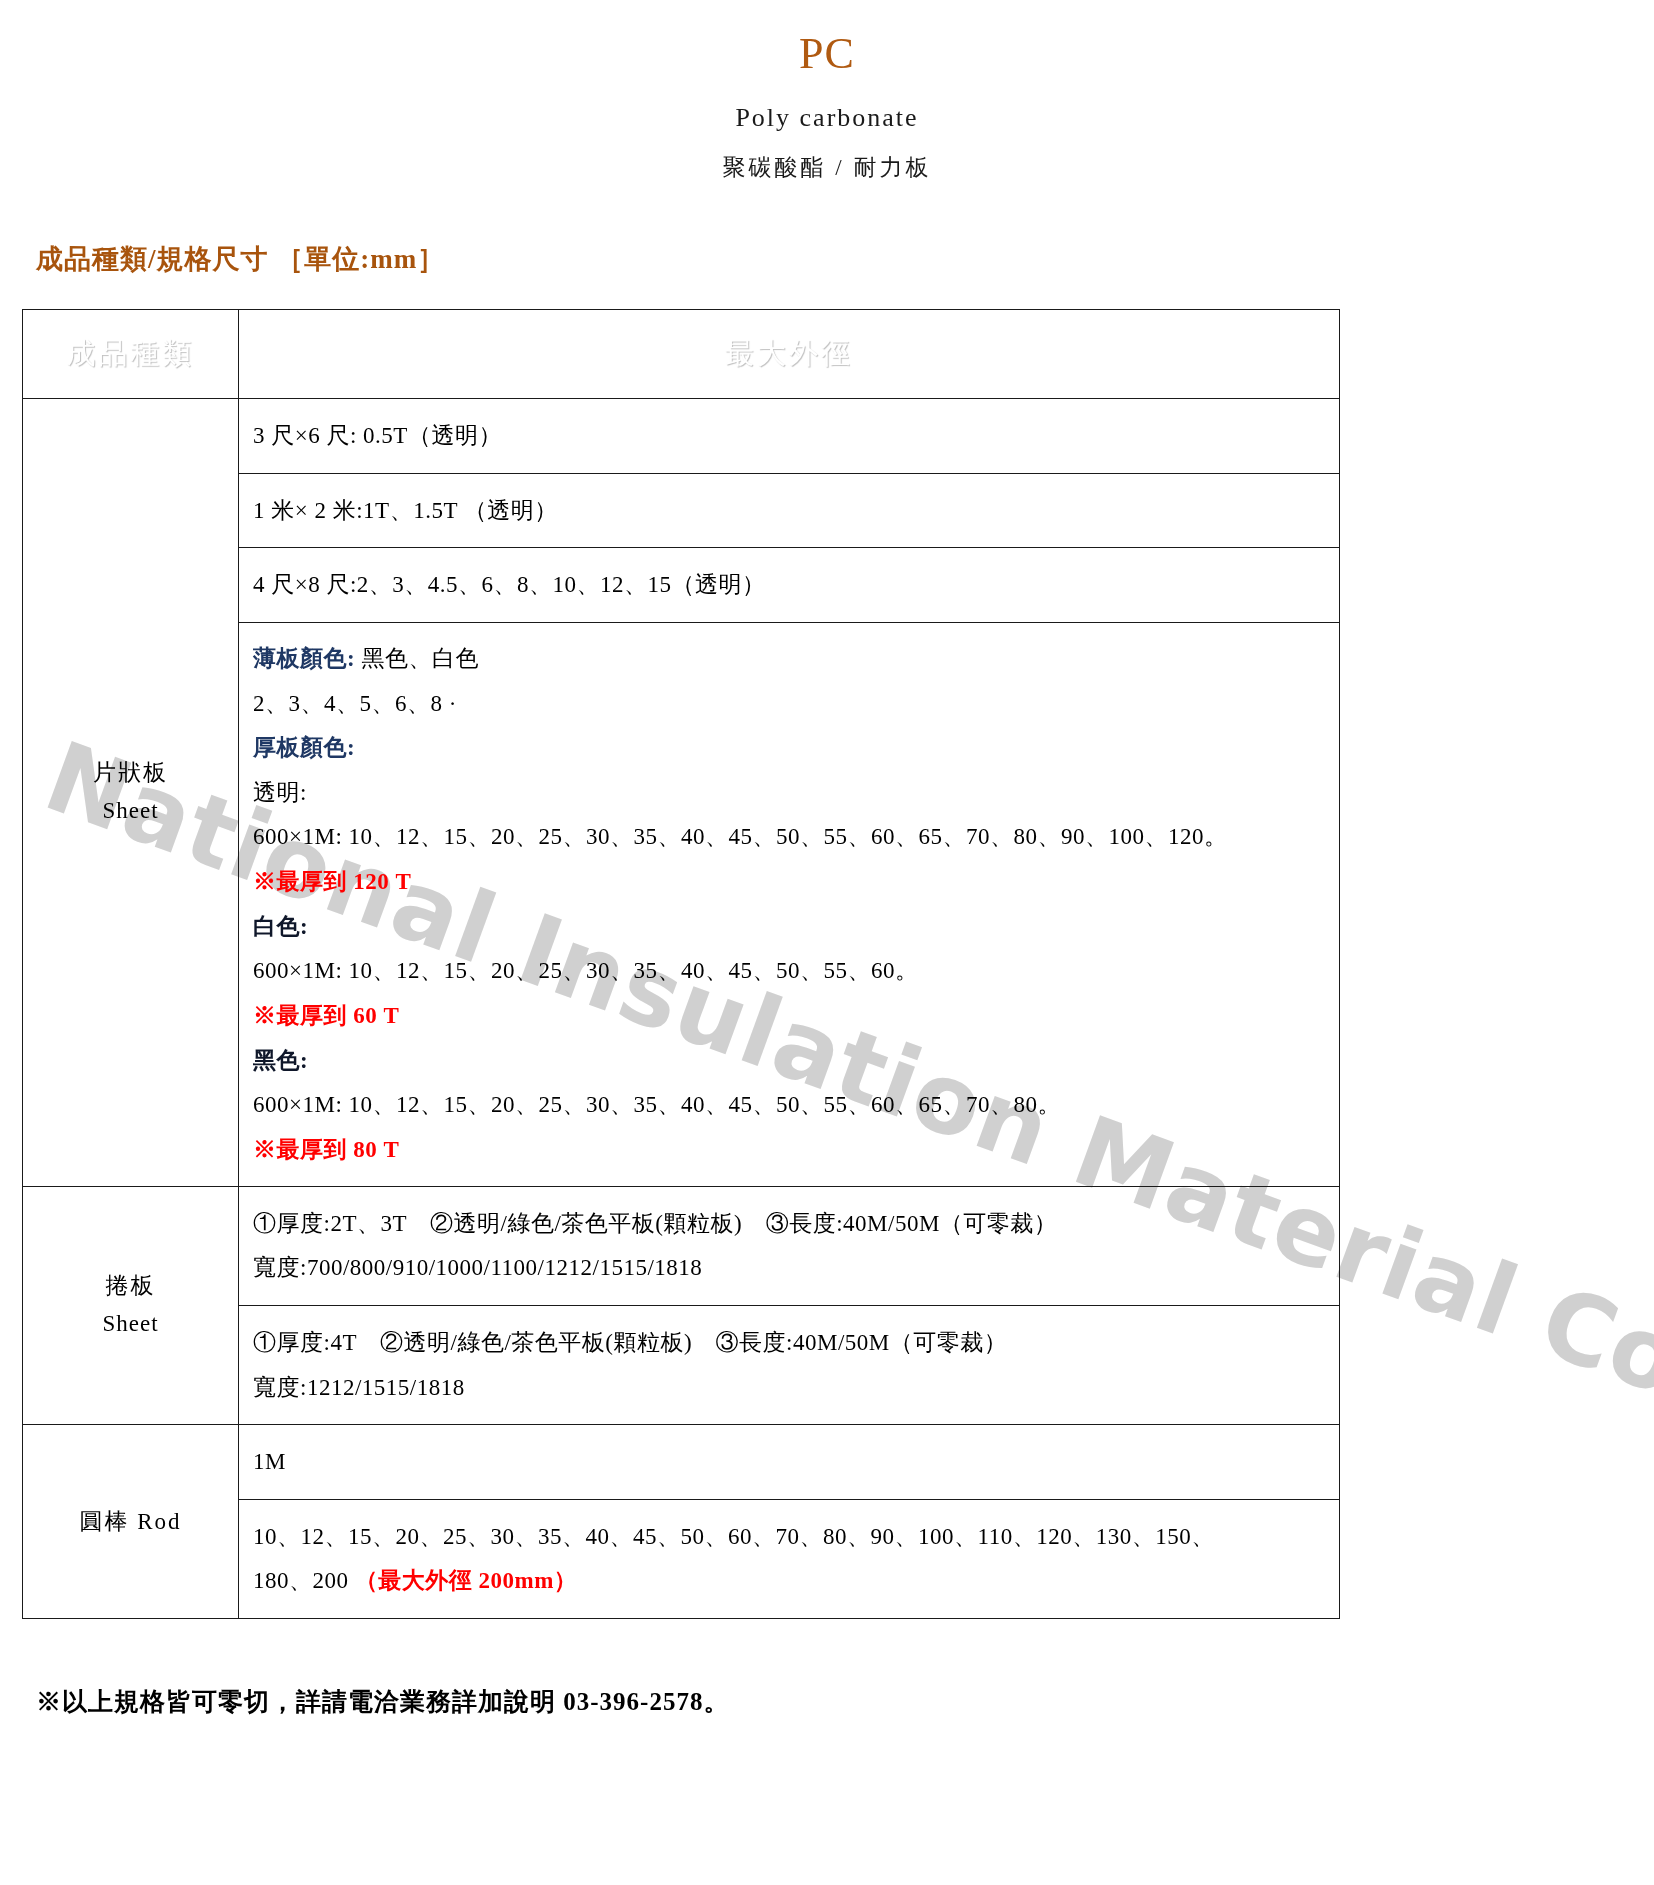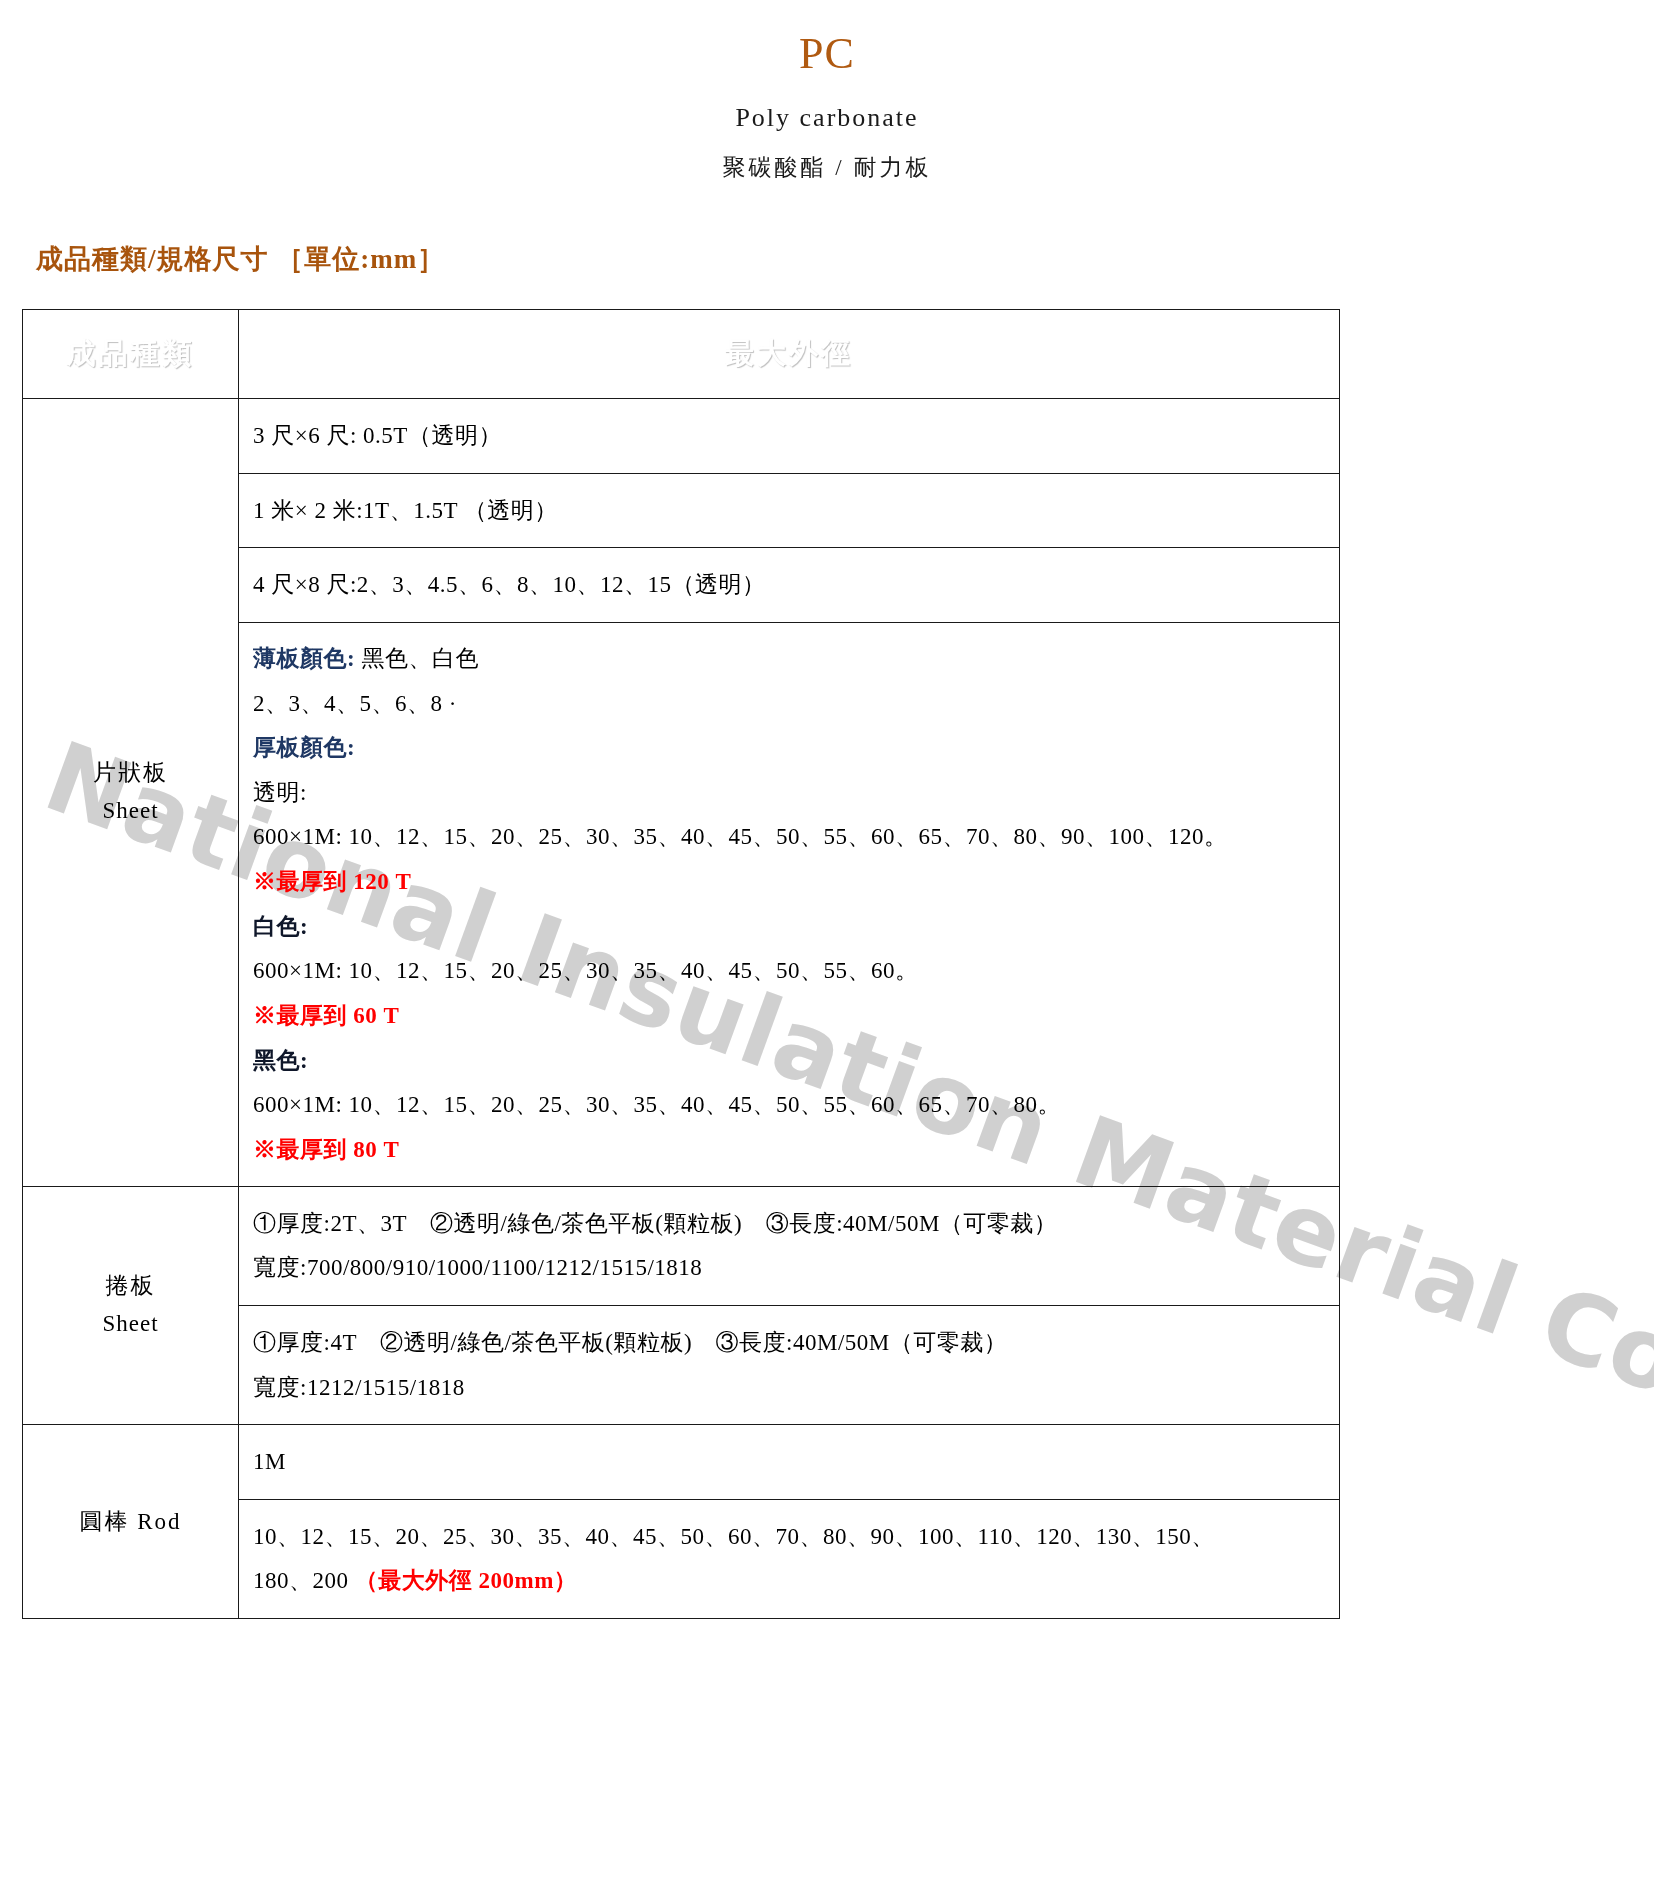--- a/index.html
+++ b/index.html
@@ -89,21 +89,21 @@
     border: 1.6px solid #1a1a1a;
     vertical-align: middle;
     background: transparent;
   }
   .col-kind { width: 216px; }
 
   thead th {
     background: #e2711d;
     color: #ffffff;
     font-size: 29px;
-    font-weight: 700;
+    font-weight: 400;
     letter-spacing: 3px;
     height: 86px;
     text-align: center;
     text-shadow: 1px 1px 1px rgba(0,0,0,0.25);
   }
 
   td.kind-cell {
     text-align: center;
     font-size: 23px;
     line-height: 1.65;
@@ -233,13 +233,14 @@
           <td class="spec-cell">
             <div class="line"><span>10、12、15、20、25、30、35、40、45、50、60、70、80、90、100、110、120、130、150、</span></div>
             <div class="line"><span>180、200 </span><span class="lbl-red">（最大外徑 200mm）</span></div>
           </td>
         </tr>
       </tbody>
   </table>
 </div>
 
 <div class="footer-notes">
+  <div class="note-black">※以上規格皆可零切，詳請電洽業務詳加說明 03-396-2578。</div>
 </div>
 
 </body></html>

